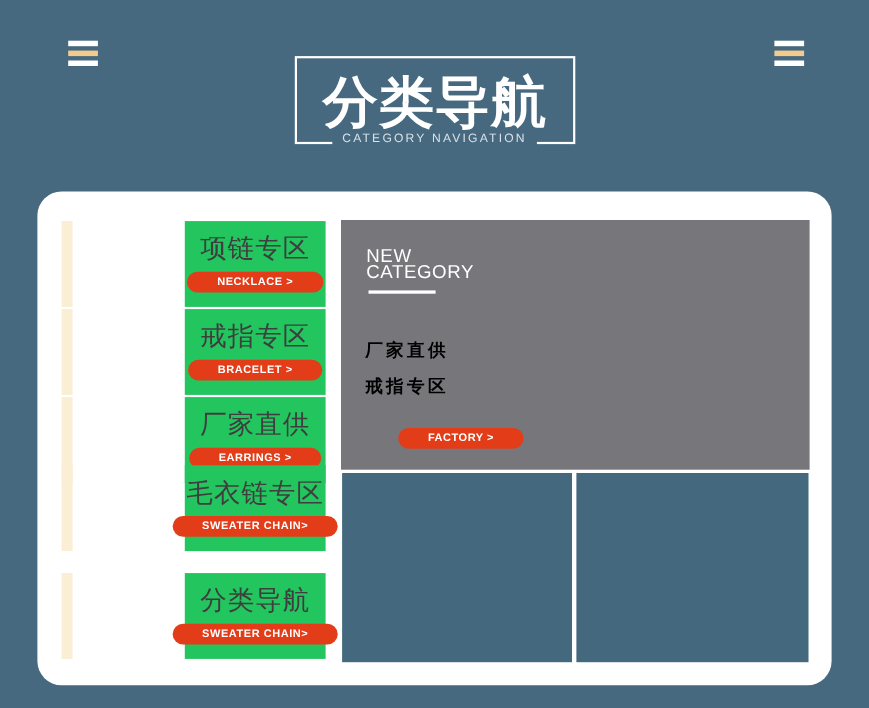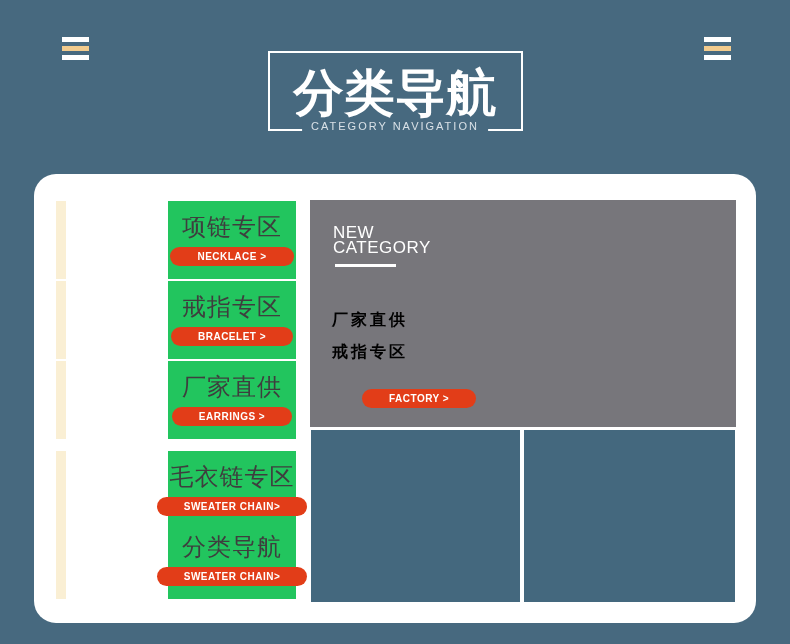--- a/index.html
+++ b/index.html
@@ -109,21 +109,21 @@
     white-space: nowrap;
     border: none;
     cursor: pointer;
     font-family: Liberation Sans, sans-serif;
   }
 
   
   .r1 { top: 27px; }
   .r2 { top: 107px; }
   .r3 { top: 187px; }
-  .r4 { top: 277px; }
+  .r4 { top: 249px; }
   .r5 { top: 347px; }
 
   
   .promo {
     position: absolute;
     left: 276px; top: 26px;
     width: 426px; height: 227px;
     background: #77767b;
   }
   .promo-heading {

